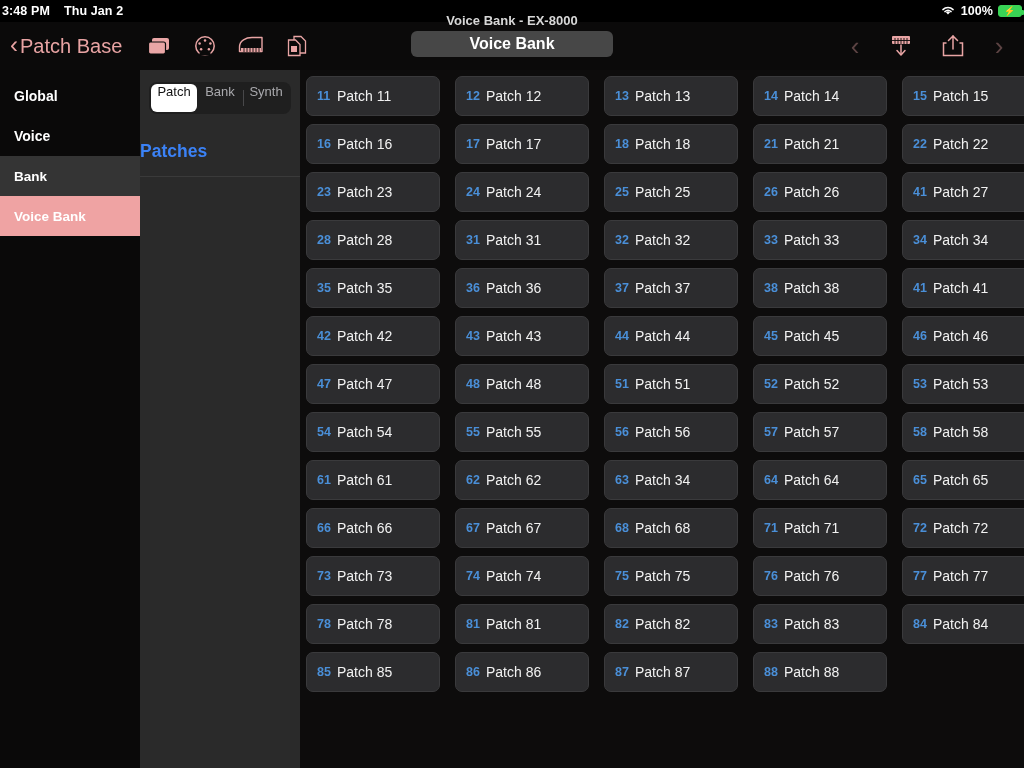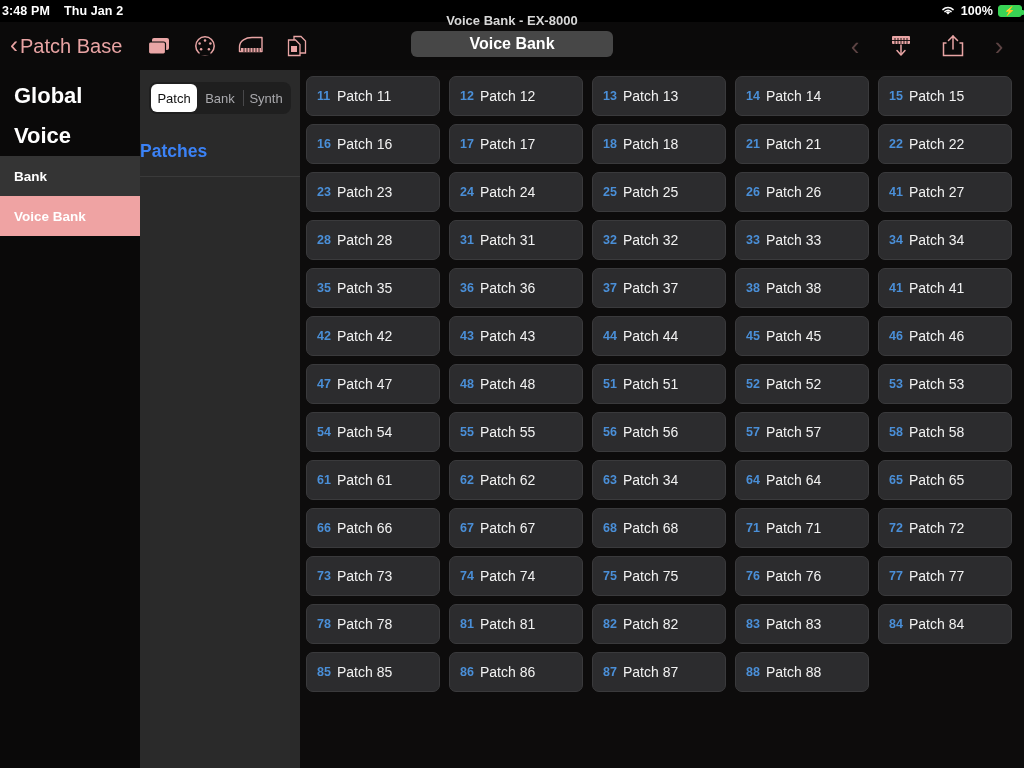--- a/index.html
+++ b/index.html
@@ -127,21 +127,21 @@
     width: 140px;
     flex: 0 0 140px;
     background: #0a0909;
     padding-top: 6px;
   }
   .side-item {
     height: 40px;
     display: flex; align-items: center;
     padding-left: 14px;
     color: #fff;
-    font-size: 22px;
+    font-size: 14px;
     font-weight: bold;
     cursor: pointer;
   }
   .side-item.sub { font-size: 13.5px; }
   .side-item.selected-gray { background: #343434; }
   .side-item.selected-pink { background: #efa3a3; color: #fff; }
 
   
   .midpanel {
     width: 160px;
@@ -155,21 +155,21 @@
   .segmented {
     display: flex;
     background: #1f1f1f;
     border-radius: 8px;
     padding: 2px;
     height: 32px;
     width: 142px;
   }
   .seg {
     flex: 1 1 0;
-    display: flex; align-items: center; justify-content: center;
+    display: flex; align-items: flex-start; justify-content: center;
     font-size: 13px;
     color: #a9a9ad;
     border-radius: 6px;
     cursor: pointer;
     position: relative;
   }
   .seg + .seg::before {
     content: "";
     position: absolute; left: 0; top: 6px; bottom: 6px;
     width: 1px; background: #48484a;
@@ -197,21 +197,21 @@
   
   .gridwrap {
     flex: 1 1 auto;
     background: #0d0c0c;
     padding: 6px 4px 0 6px;
     overflow: hidden;
   }
   .grid {
     display: grid;
     grid-template-columns: repeat(5, 134px);
-    gap: 8px 9px;
+    gap: 8px 15px;
   }
   .patch {
     height: 40px;
     background: #2c2c2e;
     border: 1px solid #3a3a3c;
     border-radius: 7px;
     display: flex;
     align-items: center;
     padding: 0 10px;
     cursor: pointer;

